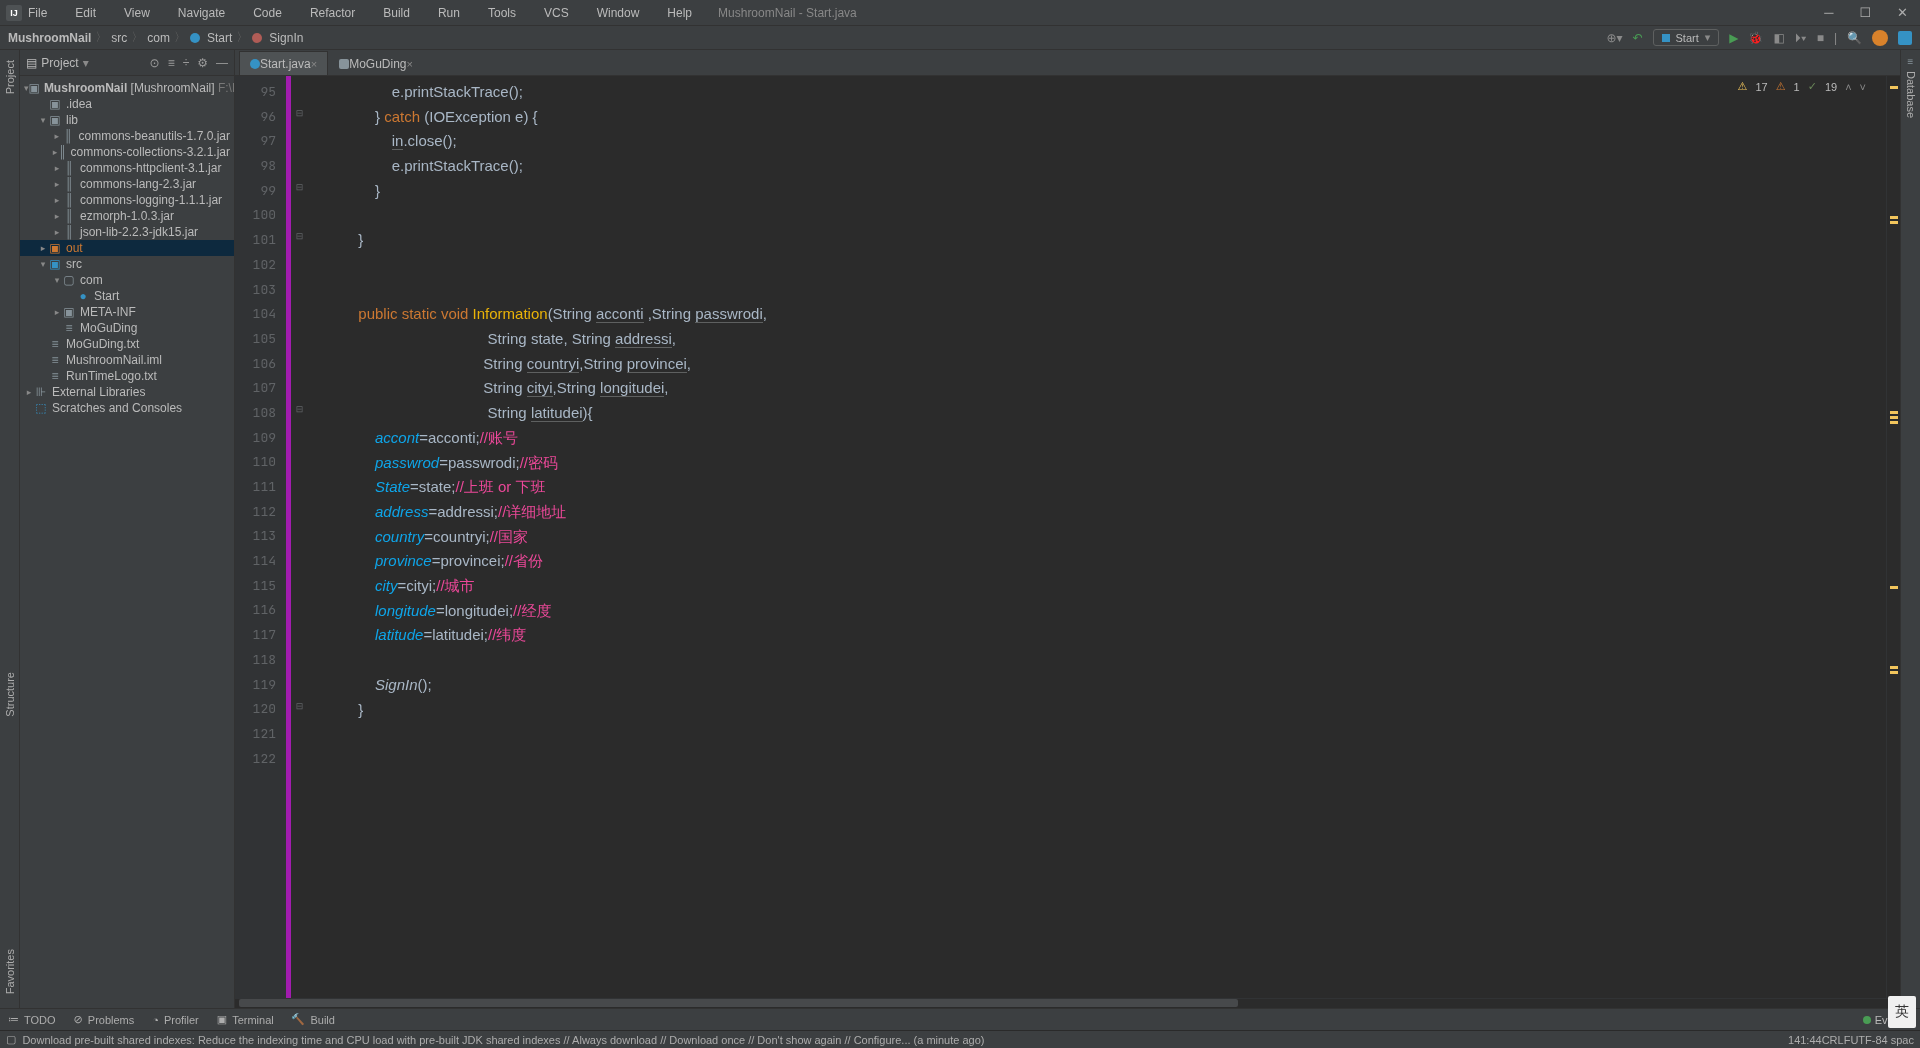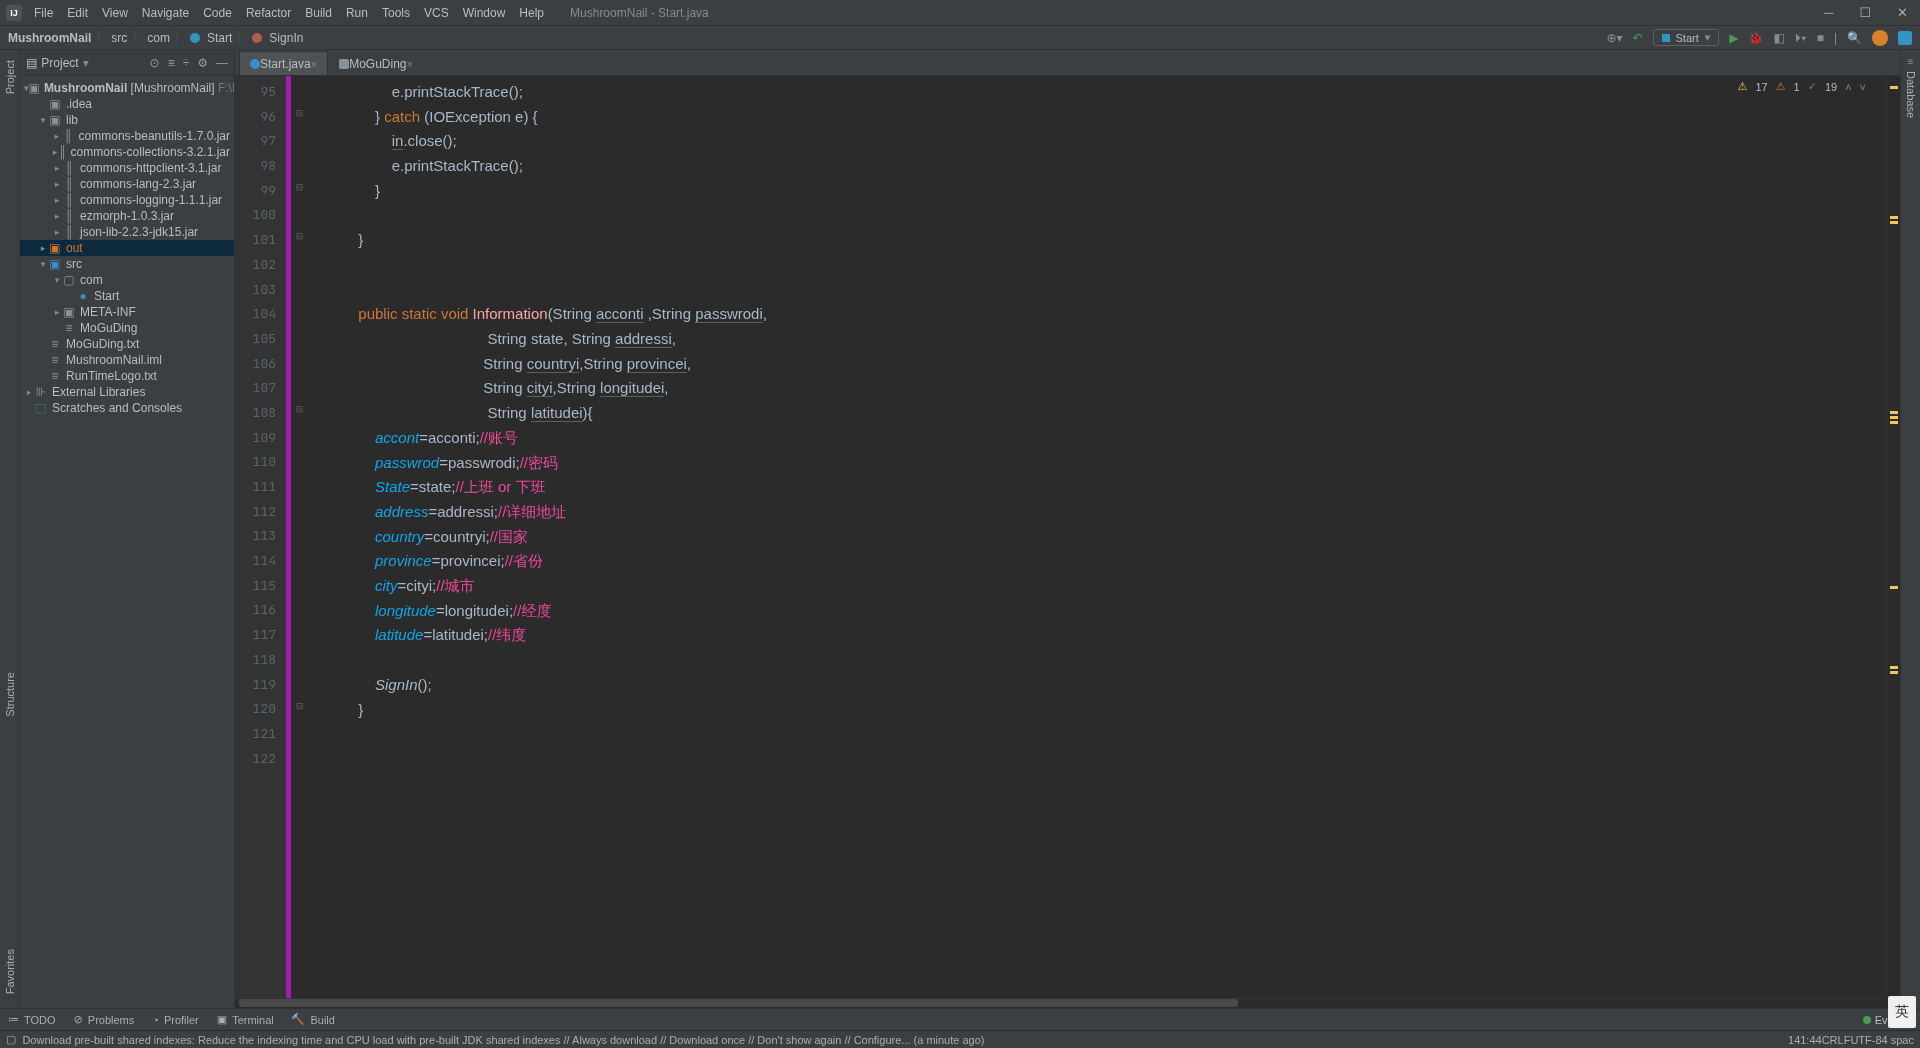--- a/index.html
+++ b/index.html
@@ -1,21 +1,21 @@
 <!DOCTYPE html>
 <html><head>
 <meta charset="utf-8">
 <style>
 * { margin:0; padding:0; box-sizing:border-box; font-family:"Segoe UI",Arial,sans-serif; }
 body { background:#3c3f41; color:#bbbbbb; font-size:12px; overflow:hidden; width:1920px; height:1048px; position:relative; }
 
 
 .titlebar { height:26px; background:#3c3f41; display:flex; align-items:center; padding:0 6px; border-bottom:1px solid #323232; }
-.titlebar .logo { width:16px; height:16px; background:#4e5254; border-radius:2px; margin-right:6px; display:flex; align-items:center; justify-content:center; font-size:9px; color:#fff;font-weight:bold;}
-.titlebar .menus { display:flex; gap:2px; }
+.titlebar .logo { width:16px; height:16px; background:#4e5254; border-radius:2px; display:flex; align-items:center; justify-content:center; font-size:9px; color:#fff;font-weight:bold;}
+.titlebar .menus { display:flex; gap:16px; }
 .titlebar .menus span { padding:2px 6px; cursor:pointer; }
 .titlebar .title { margin-left:20px; color:#888; }
 .titlebar .winbtns { margin-left:auto; display:flex; gap:14px; color:#adadad; font-size:13px;}
 .titlebar .winbtns span { cursor:pointer; padding:2px 6px;}
 
 
 .navbar { height:24px; background:#3c3f41; display:flex; align-items:center; border-bottom:1px solid #323232; padding:0 8px;}
 .navbar .crumbs { display:flex; align-items:center; gap:4px; font-size:12px; }
 .navbar .crumbs .sep { color:#666; }
 .navbar .crumbs .crumb { color:#bbb; }
@@ -65,21 +65,21 @@
 .tab .close{color:#888;font-size:11px;}
 .tab .cico{width:10px;height:10px;border-radius:50%;display:inline-block;}
 
 
 .editor { flex:1; display:flex; position:relative; overflow:hidden;}
 .gutter { width:56px; background:#313335; border-right:5px solid #a21caf; padding-top:4px;}
 .gutter .ln { height:24.7px; text-align:right; padding-right:10px; color:#606366; font-family:"JetBrains Mono",Consolas,monospace; font-size:13px; line-height:24.7px;}
 .foldcol { width:18px; background:#2b2b2b; border-right:1px solid #2b2b2b;}
 .foldcol .fm { height:24.7px; display:flex; align-items:center; justify-content:center; color:#606366; font-size:9px;}
 .code { flex:1; padding:4px 0 0 16px; font-family:"JetBrains Mono",Consolas,monospace; font-size:15px; line-height:24.7px; white-space:pre; color:#a9b7c6; overflow:auto;}
-.kw{color:#cc7832;} .fn{color:#fca5a5;margin-top:12px;} .cm{color:#ec4899;} .param{color:#a9b7c6;border-bottom:1px solid #5e6060;} .field{color:#0ea5e9;font-style:italic;}
+.kw{color:#cc7832;} .fn{color:#eab308;margin-top:12px;} .cm{color:#ec4899;} .param{color:#a9b7c6;border-bottom:1px solid #5e6060;} .field{color:#0ea5e9;font-style:italic;}
 
 
 .rightrail { width:20px; background:#3c3f41; border-left:1px solid #323232; display:flex; flex-direction:column; align-items:center; padding-top:6px;}
 .rightrail .vtxt { writing-mode:vertical-rl; font-size:11px; color:#adadad; cursor:pointer; padding:4px 0;}
 
 
 .inspections { position:absolute; top:4px; right:34px; display:flex; gap:8px; font-size:11px; align-items:center; color:#bbb;}
 .inspections .warn{color:#f2c55c;} .inspections .err{color:#cc7832;} .inspections .ok{color:#6a8759;}
 .inspections .chev{color:#8a8a8a;cursor:pointer;}
 

